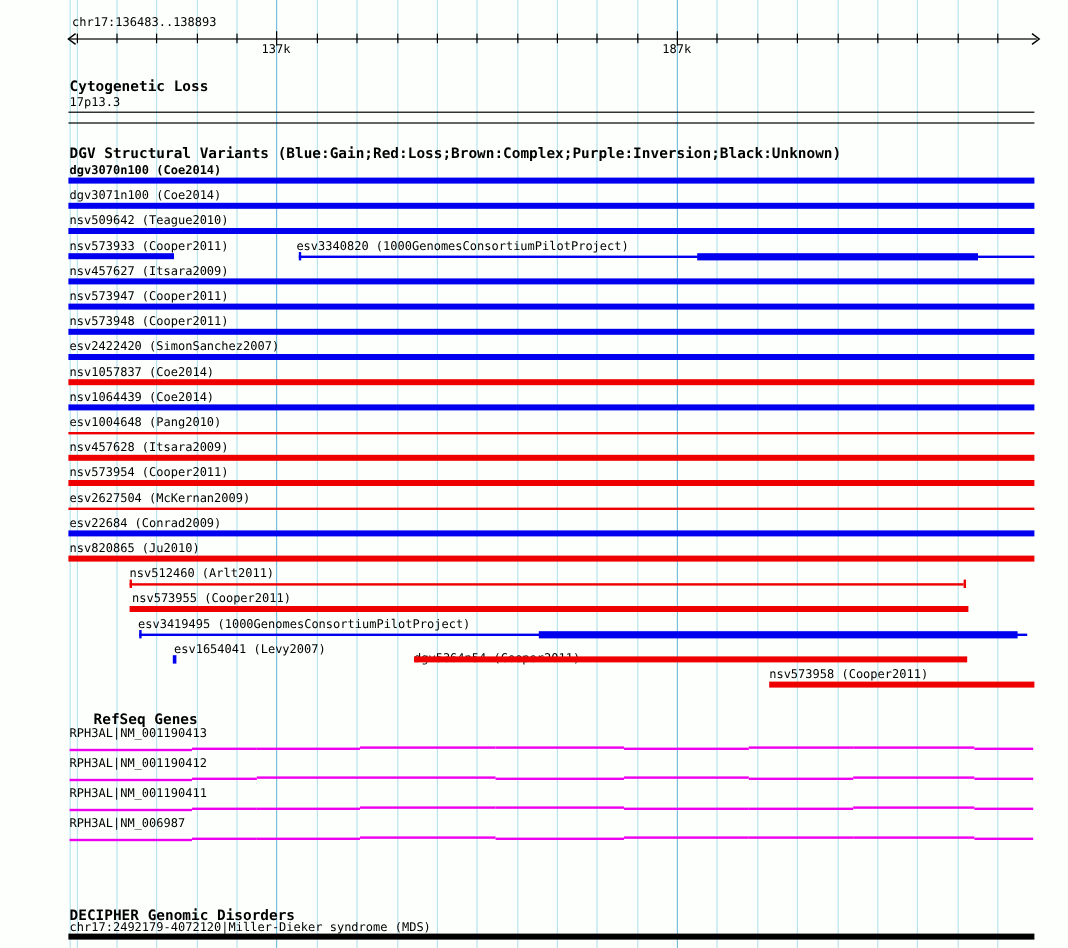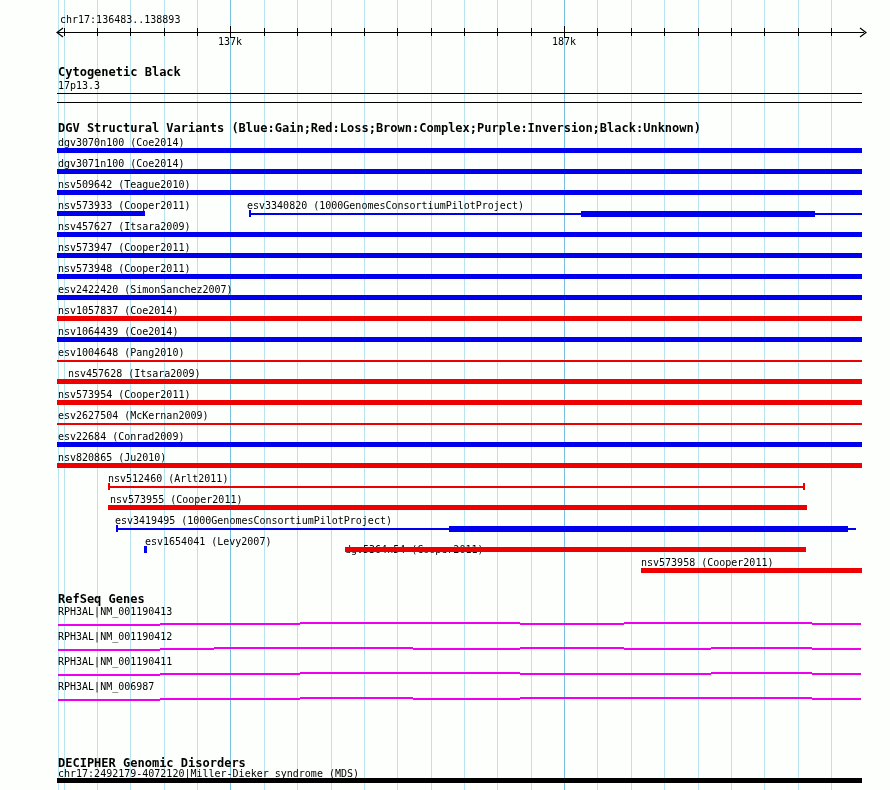--- a/index.html
+++ b/index.html
@@ -89,29 +89,29 @@
         <div class="tick" style="left: 731px; top: 28px; height: 8px;"></div>
         <div class="tick" style="left: 764px; top: 28px; height: 8px;"></div>
         <div class="tick" style="left: 798px; top: 28px; height: 8px;"></div>
         <div class="tick" style="left: 831px; top: 28px; height: 8px;"></div>
         <div class="lbl tick-label" style="left: 210px; top: 36px;">137k</div>
         <div class="lbl tick-label" style="left: 544px; top: 36px;">187k</div>
       </div>
   </div>
 
   <div>
-    <div class="hdr" style="left:58px;top:66px;">Cytogenetic Black</div>
+    <div class="hdr" style="left:58px;top:66px;">Cytogenetic Loss</div>
     <div class="lbl" style="left:58px;top:80px;">17p13.3</div>
     <div class="band-rect" style="left:57px;top:93px;width:805px;height:8px;"></div>
   </div>
 
   <div>
     <div class="hdr" style="left:58px;top:122px;">DGV Structural Variants (Blue:Gain;Red:Loss;Brown:Complex;Purple:Inversion;Black:Unknown)</div>
     <div id="dgv-rows">
-        <div class="lbl" style="left: 58px; top: 137px;">dgv3070n100 (Coe2014)</div>
+        <div class="lbl" style="left: 58px; top: 137px; font-weight: bold;">dgv3070n100 (Coe2014)</div>
         <div class="feat-bar" style="left: 57px; top: 148px; width: 805px; background: rgb(0, 0, 238);"></div>
         <div class="lbl" style="left: 58px; top: 158px;">dgv3071n100 (Coe2014)</div>
         <div class="feat-bar" style="left: 57px; top: 169px; width: 805px; background: rgb(0, 0, 238);"></div>
         <div class="lbl" style="left: 58px; top: 179px;">nsv509642 (Teague2010)</div>
         <div class="feat-bar" style="left: 57px; top: 190px; width: 805px; background: rgb(0, 0, 238);"></div>
         <div class="lbl" style="left: 58px; top: 200px;">nsv573933 (Cooper2011)</div>
         <div class="feat-bar" style="left: 57px; top: 211px; width: 88px; background: rgb(0, 0, 238);"></div>
         <div class="lbl" style="left: 247px; top: 200px;">esv3340820 (1000GenomesConsortiumPilotProject)</div>
         <div class="feat-line" style="left: 249px; top: 213px; width: 613px; background: rgb(0, 0, 238);"></div>
         <div class="feat-tick" style="left: 249px; top: 210px; background: rgb(0, 0, 238);"></div>
@@ -123,21 +123,21 @@
         <div class="lbl" style="left: 58px; top: 263px;">nsv573948 (Cooper2011)</div>
         <div class="feat-bar" style="left: 57px; top: 274px; width: 805px; background: rgb(0, 0, 238);"></div>
         <div class="lbl" style="left: 58px; top: 284px;">esv2422420 (SimonSanchez2007)</div>
         <div class="feat-bar" style="left: 57px; top: 295px; width: 805px; background: rgb(0, 0, 238);"></div>
         <div class="lbl" style="left: 58px; top: 305px;">nsv1057837 (Coe2014)</div>
         <div class="feat-bar" style="left: 57px; top: 316px; width: 805px; background: rgb(238, 0, 0);"></div>
         <div class="lbl" style="left: 58px; top: 326px;">nsv1064439 (Coe2014)</div>
         <div class="feat-bar" style="left: 57px; top: 337px; width: 805px; background: rgb(0, 0, 238);"></div>
         <div class="lbl" style="left: 58px; top: 347px;">esv1004648 (Pang2010)</div>
         <div class="feat-line" style="left: 57px; top: 360px; width: 805px; background: rgb(238, 0, 0);"></div>
-        <div class="lbl" style="left: 68px; top: 368px; text-align: right;">nsv457628 (Itsara2009)</div>
+        <div class="lbl" style="left: 58px; top: 368px; text-align: right;">nsv457628 (Itsara2009)</div>
         <div class="feat-bar" style="left: 57px; top: 379px; width: 805px; background: rgb(238, 0, 0);"></div>
         <div class="lbl" style="left: 58px; top: 389px;">nsv573954 (Cooper2011)</div>
         <div class="feat-bar" style="left: 57px; top: 400px; width: 805px; background: rgb(238, 0, 0);"></div>
         <div class="lbl" style="left: 58px; top: 410px;">esv2627504 (McKernan2009)</div>
         <div class="feat-line" style="left: 57px; top: 423px; width: 805px; background: rgb(238, 0, 0);"></div>
         <div class="lbl" style="left: 58px; top: 431px;">esv22684 (Conrad2009)</div>
         <div class="feat-bar" style="left: 57px; top: 442px; width: 805px; background: rgb(0, 0, 238);"></div>
         <div class="lbl" style="left: 58px; top: 452px;">nsv820865 (Ju2010)</div>
         <div class="feat-bar" style="left: 57px; top: 463px; width: 805px; background: rgb(238, 0, 0);"></div>
         <div class="lbl" style="left: 108px; top: 473px;">nsv512460 (Arlt2011)</div>
@@ -153,21 +153,21 @@
         <div class="lbl" style="left: 145px; top: 536px;">esv1654041 (Levy2007)</div>
         <div class="feat-point" style="left: 144px; top: 546px; background: rgb(0, 0, 238);"></div>
         <div class="lbl" style="left: 345px; top: 544px;">dgv5364n54 (Cooper2011)</div>
         <div class="feat-bar" style="left: 345px; top: 547px; width: 461px; background: rgb(238, 0, 0);"></div>
         <div class="lbl" style="left: 641px; top: 557px;">nsv573958 (Cooper2011)</div>
         <div class="feat-bar" style="left: 641px; top: 568px; width: 221px; background: rgb(238, 0, 0);"></div>
       </div>
   </div>
 
   <div>
-    <div class="hdr" style="left:58px;top:593px;">RefSeq Genes</div>
+    <div class="hdr" style="left:58px;top:593px;padding-left:20px;">RefSeq Genes</div>
     <div id="refseq-rows">
         <div class="lbl" style="left: 58px; top: 606px;">RPH3AL|NM_001190413</div>
         <div class="abs" style="left: 0px; top: 0px;">
           <div class="gene-seg" style="left: 58px; top: 624px; width: 102px; background: rgb(238, 0, 238);"></div>
           <div class="gene-seg" style="left: 160px; top: 623px; width: 54px; background: rgb(238, 0, 238);"></div>
           <div class="gene-seg" style="left: 214px; top: 623px; width: 86px; background: rgb(238, 0, 238);"></div>
           <div class="gene-seg" style="left: 300px; top: 622px; width: 113px; background: rgb(238, 0, 238);"></div>
           <div class="gene-seg" style="left: 413px; top: 622px; width: 107px; background: rgb(238, 0, 238);"></div>
           <div class="gene-seg" style="left: 520px; top: 623px; width: 104px; background: rgb(238, 0, 238);"></div>
           <div class="gene-seg" style="left: 624px; top: 622px; width: 87px; background: rgb(238, 0, 238);"></div>

